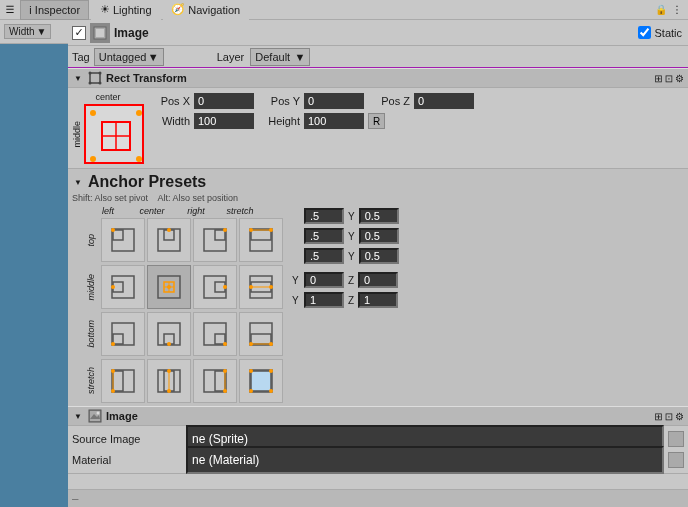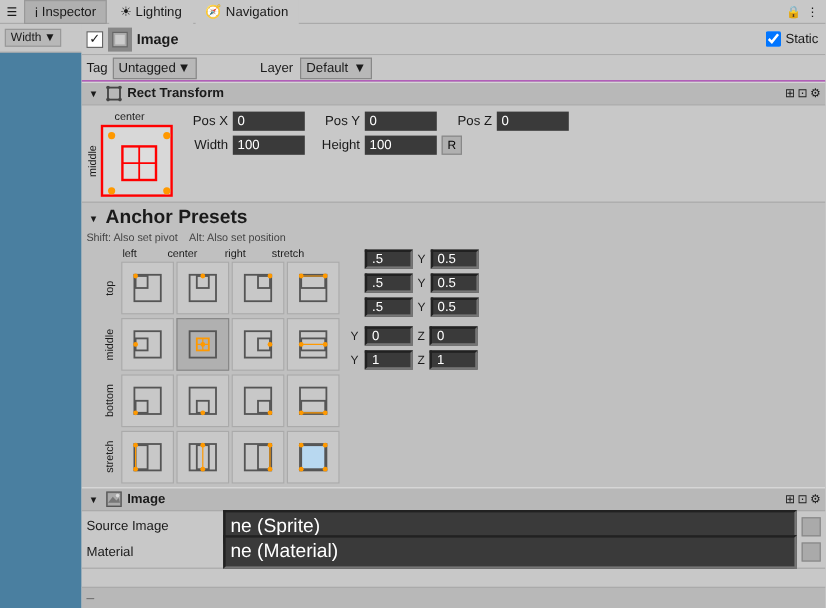--- a/index.html
+++ b/index.html
@@ -319,21 +319,21 @@
       height: 18px;
       gap: 4px;
     }
     .comp-field-label {
       font-size: 11px;
       width: 110px;
     }
     .comp-field-value {
       background: #3a3a3a;
       color: white;
-      font-size: 16px;
+      font-size: 12px;
       flex: 1;
       height: 28px;
       padding: 1px 4px;
     }
 
     
     .preset-sq {
       fill: none;
       stroke: #555;
       stroke-width: 1.5;
@@ -525,21 +525,21 @@
 
           <div style="display:flex; gap:8px; margin-top:2px;">
 
             <div style="flex:0 0 auto;">
               <div style="font-size:9px; color:#444; margin-bottom:3px;">
                 <span>Shift: Also set pivot</span>
                 &nbsp;&nbsp;
                 <span>Alt: Also set position</span>
               </div>
 
-              <div style="display:flex;">
+              <div style="display:flex;font-style:italic;">
                 <div style="width:14px;"></div>
                 <div>
 
                   <div style="display:flex; margin-bottom:1px;">
                     <div style="width:44px; text-align:center; font-size:9px;">left</div>
                     <div style="width:44px; text-align:center; font-size:9px;">center</div>
                     <div style="width:44px; text-align:center; font-size:9px;">right</div>
                     <div style="width:44px; text-align:center; font-size:9px;">stretch</div>
                   </div>
 

